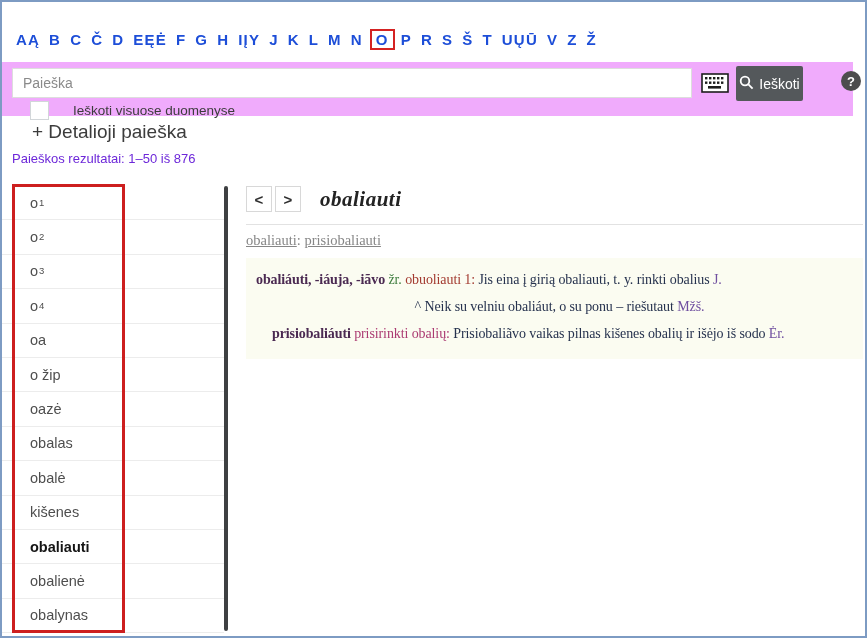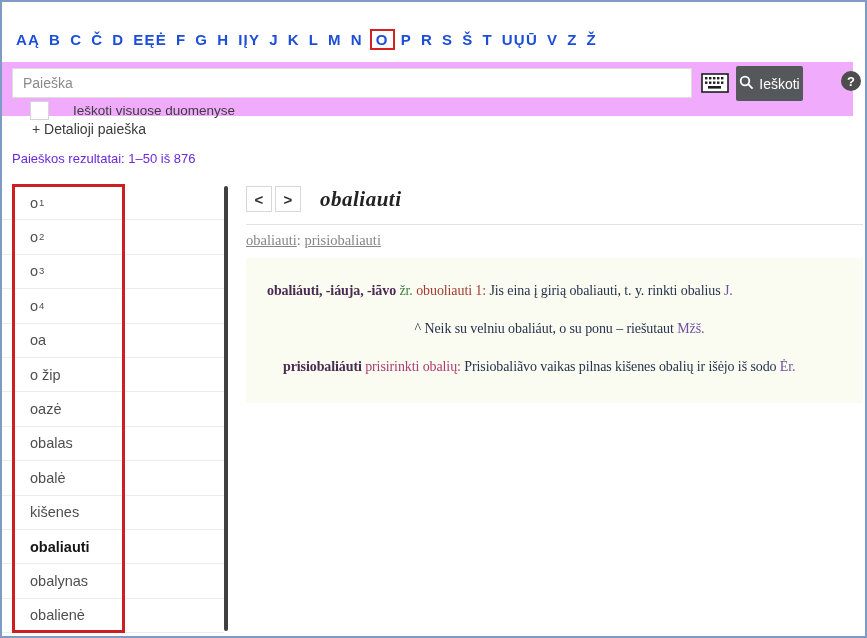--- a/index.html
+++ b/index.html
@@ -24,21 +24,21 @@
   .search-btn{position:absolute;top:4px;left:734px;width:67px;height:35px;background:#54585b;
               border:none;border-radius:2px;color:#fff;font-size:14px;cursor:pointer;
               display:flex;align-items:center;justify-content:center;gap:5px;
               font-family:"Liberation Sans",sans-serif;}
   .help-btn{position:absolute;top:9px;left:839px;width:20px;height:20px;border-radius:50%;
             background:#4d4d4d;color:#fff;font-size:13px;font-weight:700;border:none;cursor:pointer;
             display:flex;align-items:center;justify-content:center;line-height:1;}
   .chk-row{position:absolute;top:39px;left:28px;display:flex;align-items:center;gap:24px;}
   .chk-box{width:17px;height:17px;background:#fff;border:1px solid #d2d6d9;cursor:pointer;}
   .chk-label{font-size:13.5px;color:#3c3c3c;}
-  .adv-link{position:absolute;top:59px;left:30px;font-size:14px;color:#3c3c3c;cursor:pointer;text-decoration:none;}
+  .adv-link{position:absolute;top:59px;left:30px;font-size:19px;color:#3c3c3c;cursor:pointer;text-decoration:none;}
 
   .results-summary{position:absolute;top:149px;left:10px;font-size:13px;color:#6d28d9;}
 
   
   .side-list{position:absolute;top:184px;left:0;width:222px;}
   .side-item{height:34.4px;display:flex;align-items:center;padding-left:28px;
              font-size:14.5px;color:#4e4e4e;border-bottom:1px solid #ececec;cursor:pointer;
              box-sizing:border-box;}
   .side-item.selected{font-weight:700;color:#151515;}
   .side-item sup{font-size:9.5px;margin-left:1px;line-height:0;}
@@ -55,21 +55,21 @@
            cursor:pointer;margin-right:3px;font-family:"Liberation Sans",sans-serif;padding:0;}
   .entry-title{margin-left:16px;font-family:"Liberation Serif",serif;font-style:italic;
                font-weight:700;font-size:21px;color:#232323;letter-spacing:.5px;}
   .rule{border:none;border-top:1px solid #e2e2e2;margin:12px 0 0 0;}
   .rel-links{margin-top:7px;font-family:Liberation Serif, serif;font-size:14.5px;color:#868686;}
   .rel-links a{color:#868686;text-decoration:underline;cursor:pointer;}
 
   .entry-body{margin-top:9px;background:#fbfcf1;padding:6px 4px 10px 6px;
               font-family:"Liberation Serif",serif;font-size:14px;line-height:1.65;
               letter-spacing:-0.1px;color:#26324e;}
-  .entry-line{margin:15px;}
+  .entry-line{margin:4px;}
   .entry-line.indent-1{padding-left:8px;text-align:center;}
   .entry-line.indent-2{padding-left:16px;}
   .seg-hw{font-weight:700;color:#4b2a52;}
   .seg-green{color:#3e7d3e;}
   .seg-red{color:#a33a30;cursor:pointer;}
   .seg-navy{color:#26324e;}
   .seg-src{color:#7050a0;}
   .seg-magit{color:#ab3b72;}
 </style>
 </head>
@@ -154,24 +154,24 @@
       <div class="side-item">
         <span>obalė</span>
       </div>
       <div class="side-item">
         <span>kišenes</span>
       </div>
       <div class="side-item selected">
         <span>obaliauti</span>
       </div>
       <div class="side-item">
-        <span>obalynas</span>
+        <span>obalienė</span>
       </div>
       <div class="side-item">
-        <span>obalienė</span>
+        <span>obalynas</span>
       </div>
     </div>
   <div class="red-box"></div>
   <div class="side-scrollbar"></div>
 
   <div class="main">
     <div class="entry-nav">
       <button class="nav-btn">
         <span>&lt;</span>
       </button>

